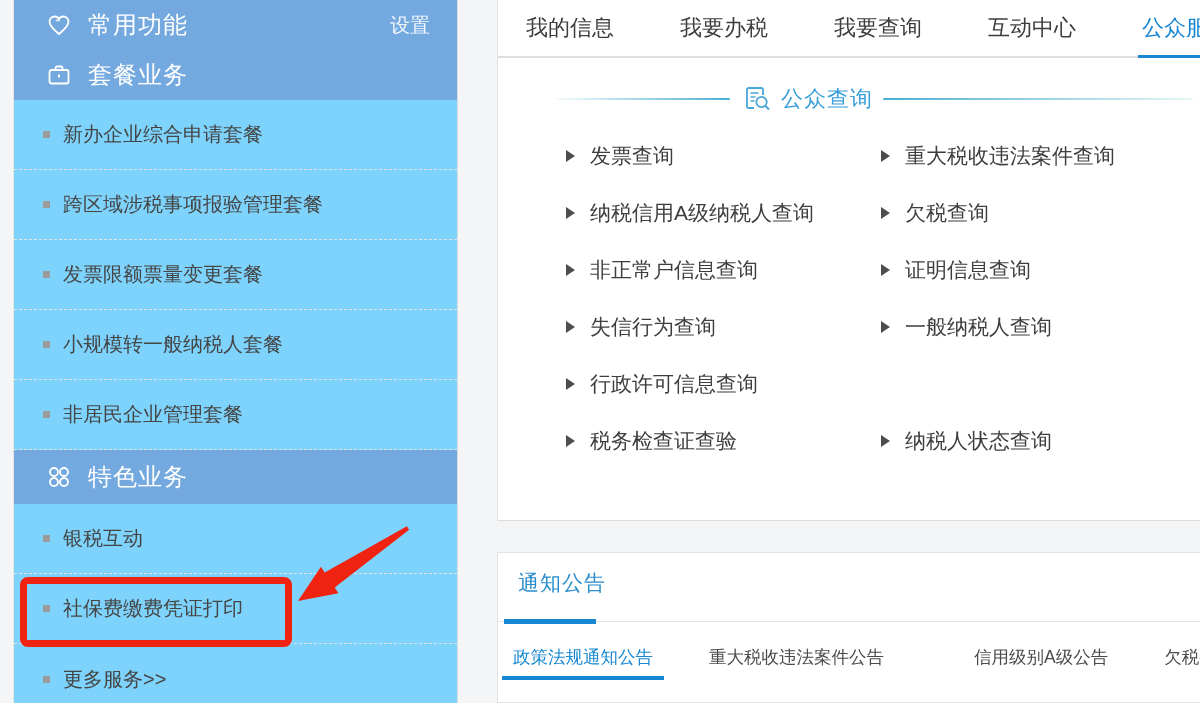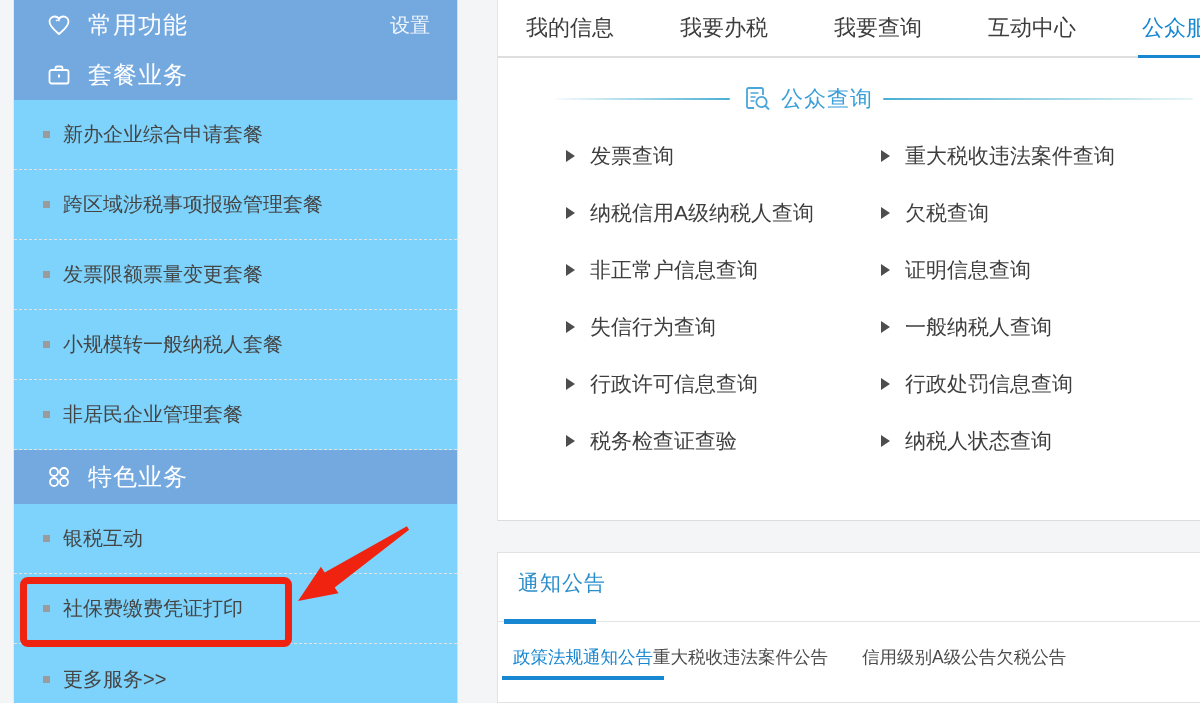--- a/index.html
+++ b/index.html
@@ -72,21 +72,21 @@
     margin-right:15px;
   }
   .gap-strip { height:31px; }
   
   .notice-panel {
     background:#fff; border:1px solid #e2e2e2; border-right:none; height:151px;
   }
   .notice-title-row { height:69px; position:relative; border-bottom:1px solid #e3e3e3; }
   .notice-title { position:absolute; left:20px; top:16px; font-size:21px; color:#2b8ecb; letter-spacing:1px; }
   .notice-bar { position:absolute; left:6px; bottom:-3px; width:92px; height:5px; background:#1787d2; }
-  .subtabs { display:flex; padding:23px 0 0 15px; }
+  .subtabs { display:flex; gap:56px; padding:23px 0 0 15px; }
   .subtab { font-size:17.5px; color:#4a4a4a; padding-bottom:11px; position:relative; white-space:nowrap; cursor:pointer; }
   .subtab:nth-child(3) { margin-left:34px; }
   .subtab.active { color:#1787d2; }
   .subtab.active::after {
     content:""; position:absolute; left:-11px; right:-11px; bottom:0; height:4px; background:#1787d2;
   }
 </style>
 </head>
 <body>
 
@@ -220,24 +220,20 @@
         <div class="qcell">
             <span class="tri"></span>
             <span>一般纳税人查询</span>
           </div>
       </div>
       <div class="qrow">
         <div class="qcell l">
             <span class="tri"></span>
             <span>行政许可信息查询</span>
           </div>
-        <div class="qcell">
-            <span class="tri"></span>
-            <span>行政处罚信息查询</span>
-          </div>
       </div>
       <div class="qrow">
         <div class="qcell l">
             <span class="tri"></span>
             <span>税务检查证查验</span>
           </div>
         <div class="qcell">
             <span class="tri"></span>
             <span>纳税人状态查询</span>
           </div>

